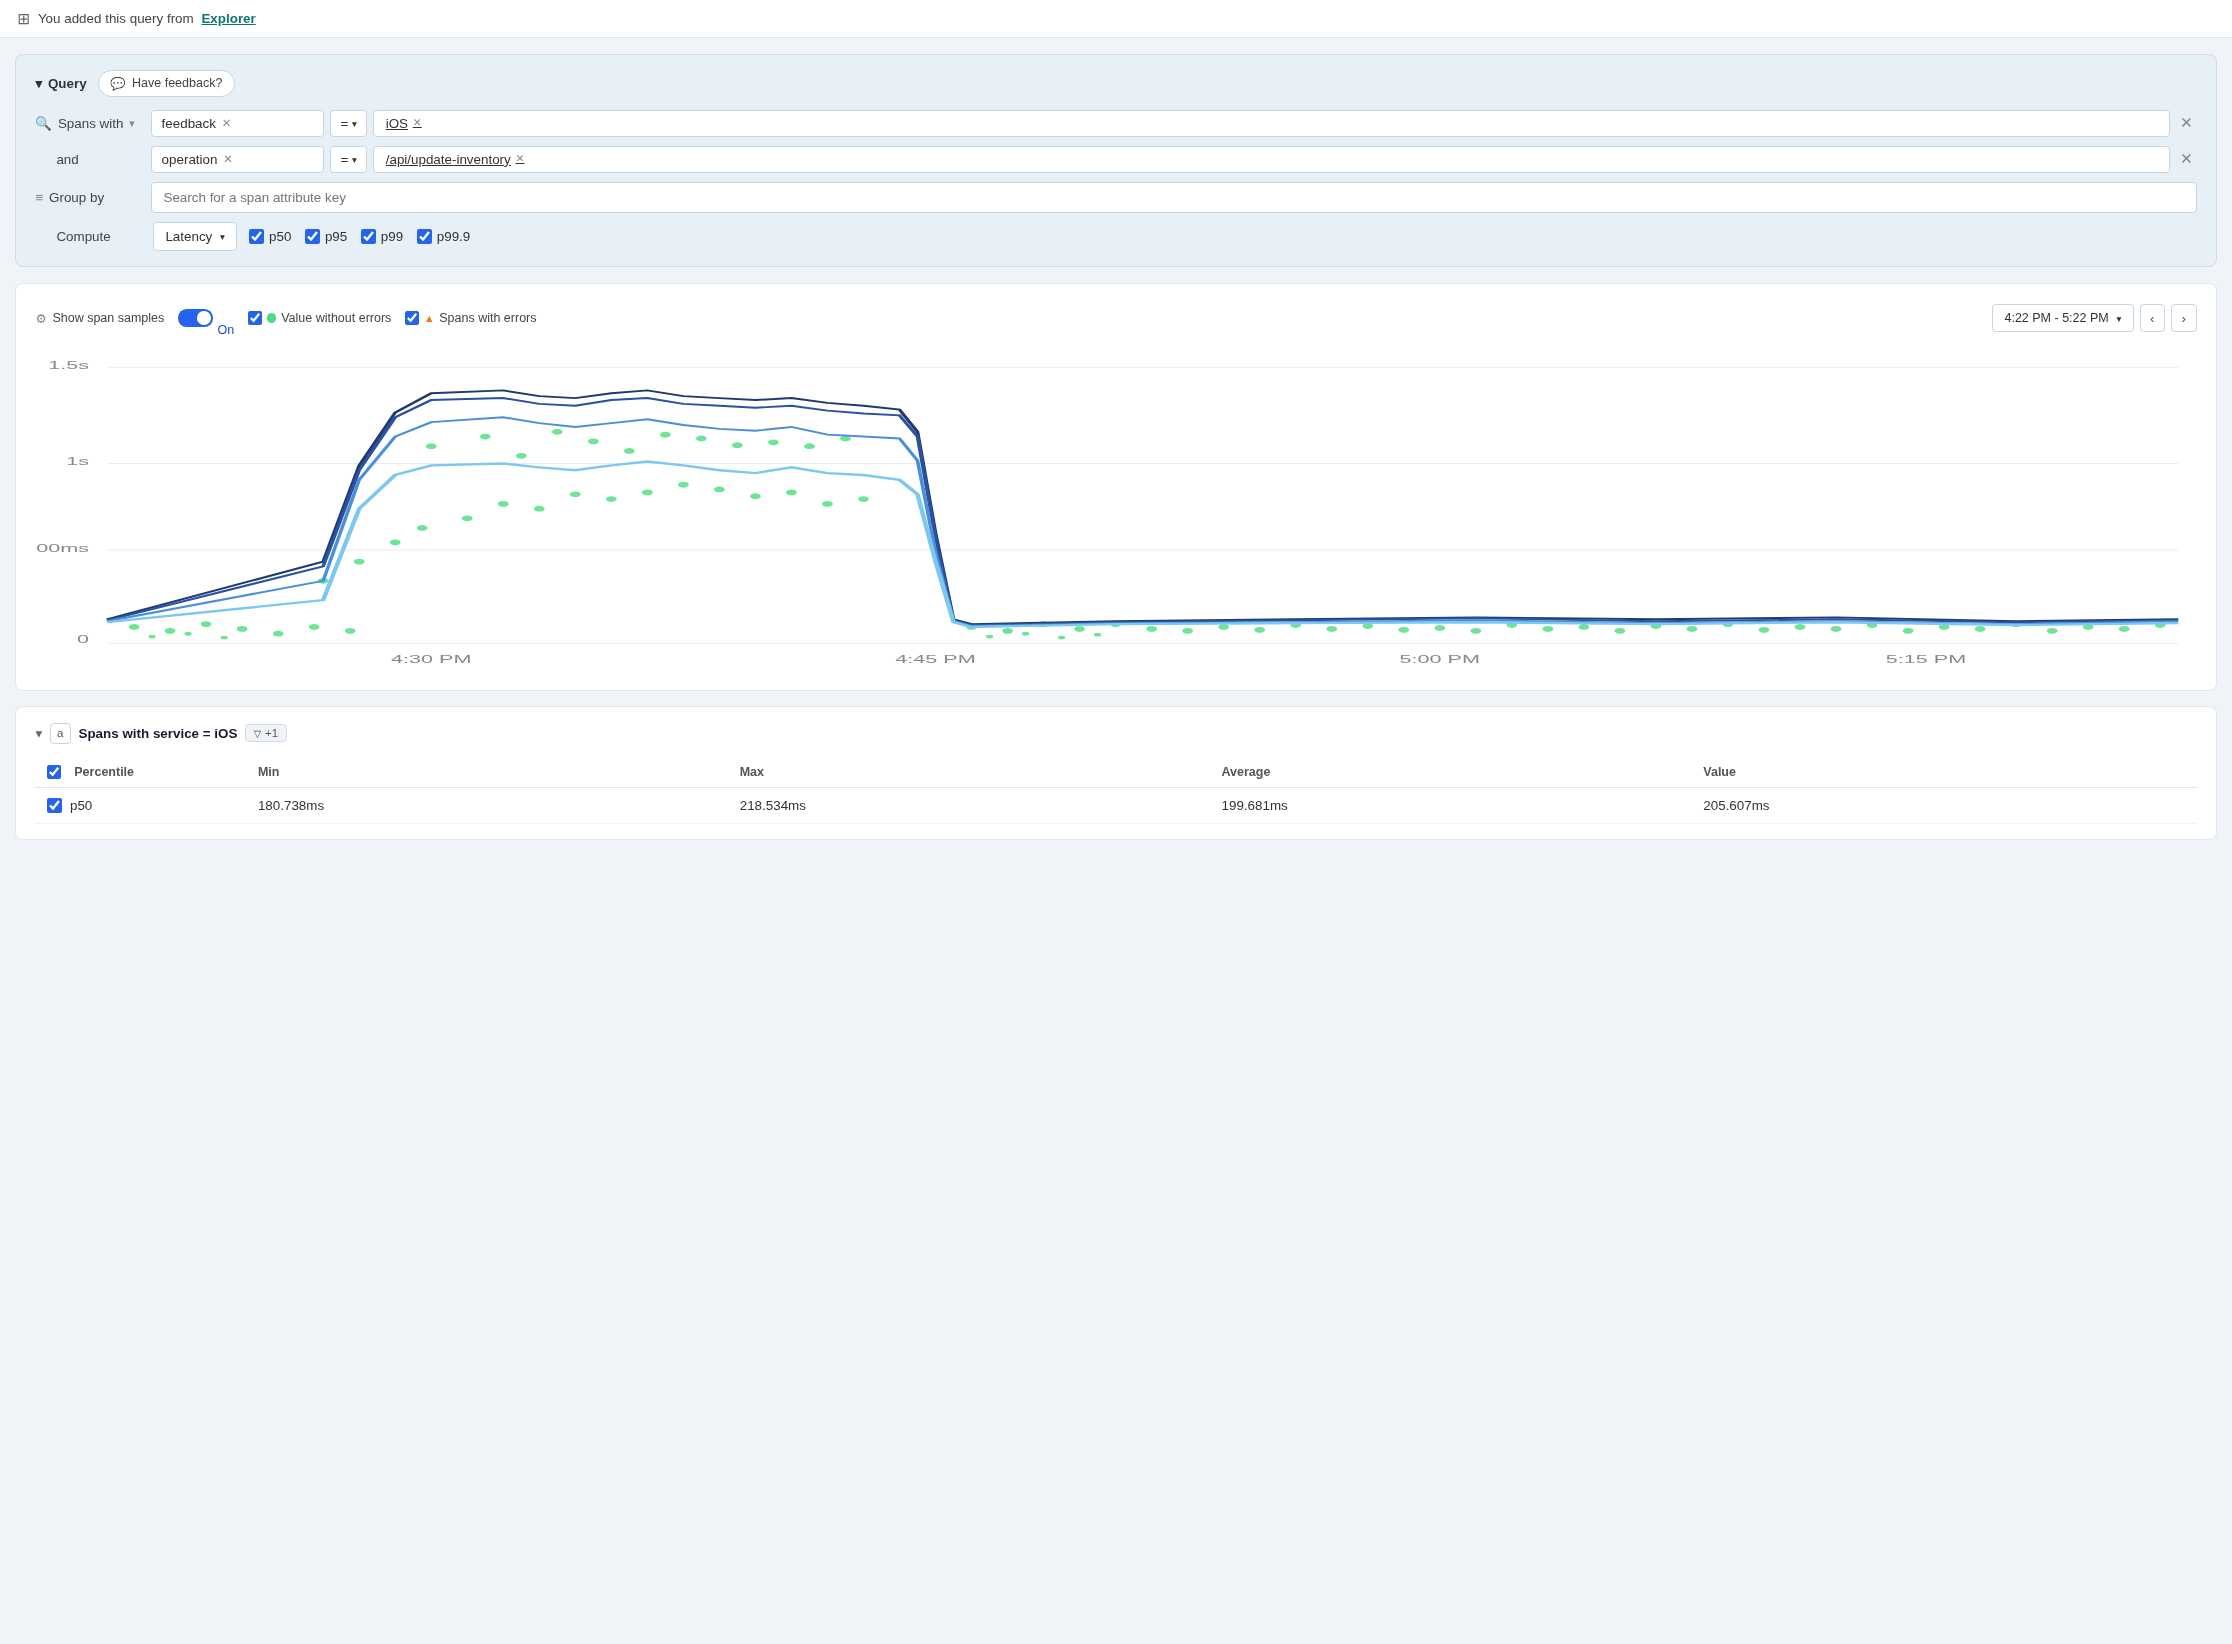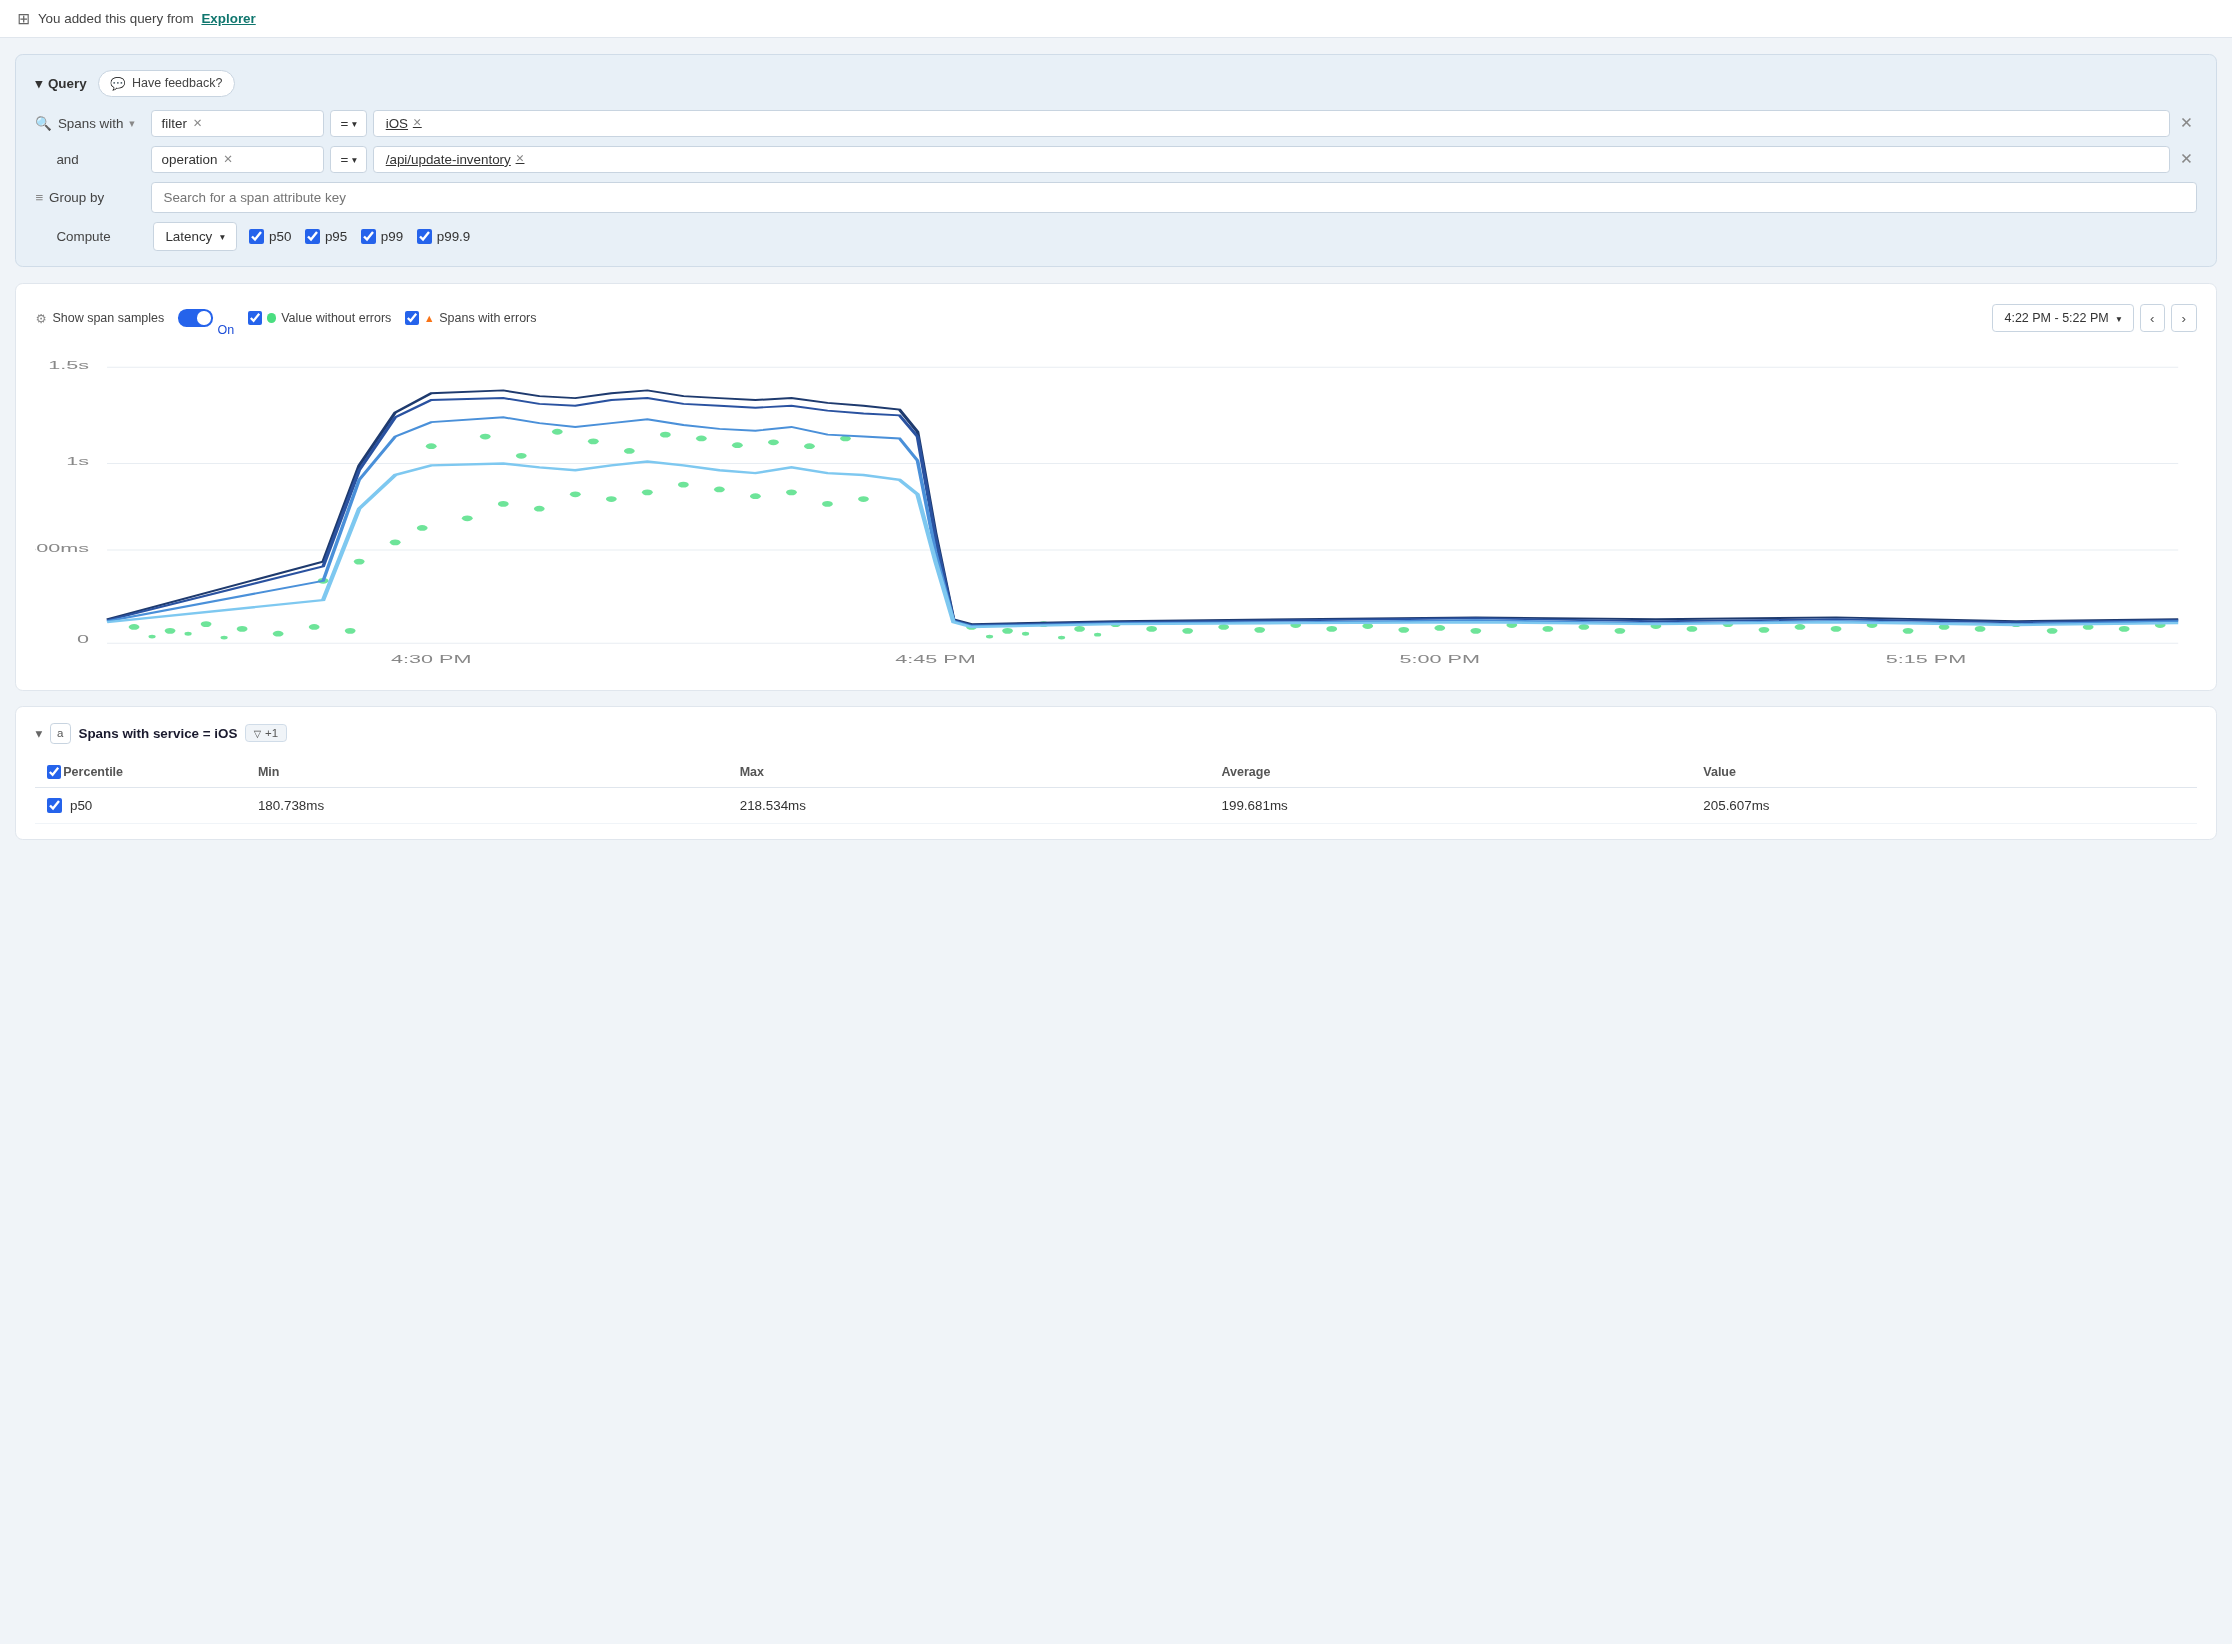--- a/index.html
+++ b/index.html
@@ -361,21 +361,21 @@
       grid-template-columns: 211px 1fr 1fr 1fr 1fr;
       padding: 7.7px 11.5px;
       border-bottom: 1px solid #e0e6ed;
       color: #555;
       font-size: 12.5px;
       font-weight: 600;
     }
     .table-header .percentile-col {
       display: flex;
       align-items: center;
-      gap: 2px;
+      gap: 13px;
     }
     .table-row {
       display: grid;
       grid-template-columns: 211px 1fr 1fr 1fr 1fr;
       padding: 9.6px 11.5px;
       border-bottom: 1px solid #f0f4f8;
       align-items: center;
       font-size: 13.4px;
     }
     .table-row .percentile-cell {
@@ -418,21 +418,21 @@
     </div>
 
     <div class="filter-row">
       <div class="filter-label">
         <span style="color:#888;">🔍</span>
         <span>Spans with</span>
         <span style="cursor:pointer; color:#888; font-size:10.6px;">▾</span>
       </div>
       <div class="filter-input-group">
         <div class="filter-tag-input">
-          <span>filter</span>
+          <span>feedback</span>
           <span class="tag-x">✕</span>
         </div>
         <div class="operator-select">
           <span>=</span>
           <span style="font-size:9.6px;">▾</span>
         </div>
         <div class="value-input">
           <div class="value-tag">
             <span>iOS</span>
             <span class="tag-x">✕</span>

